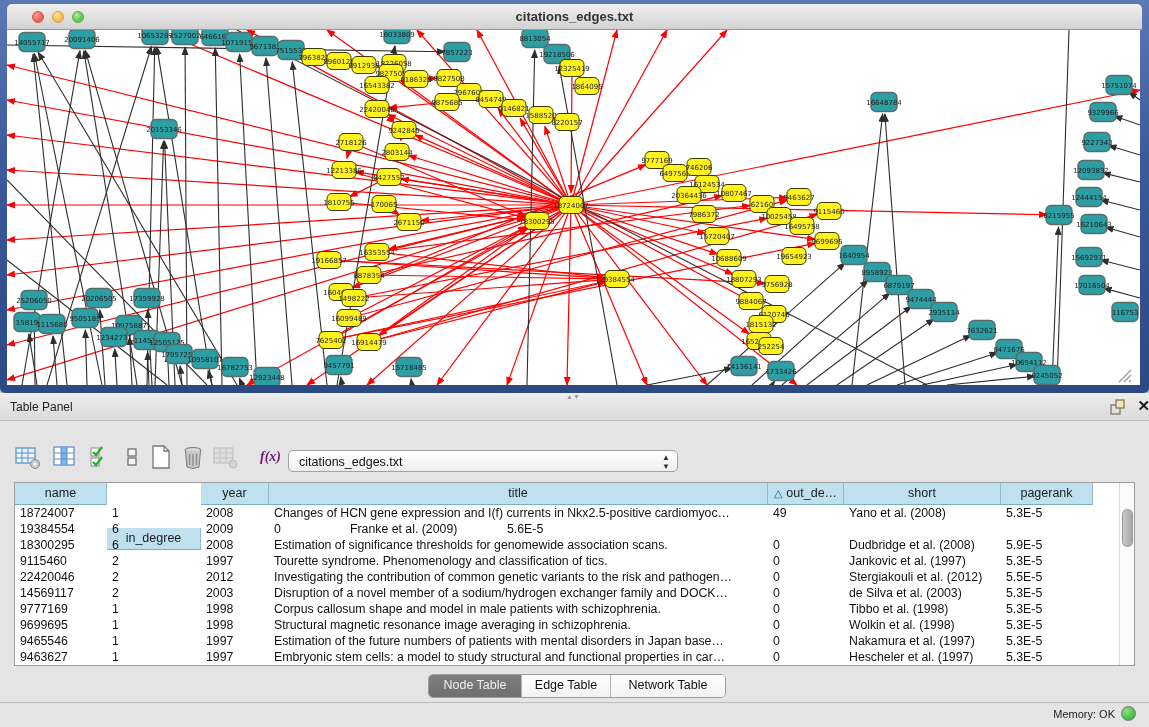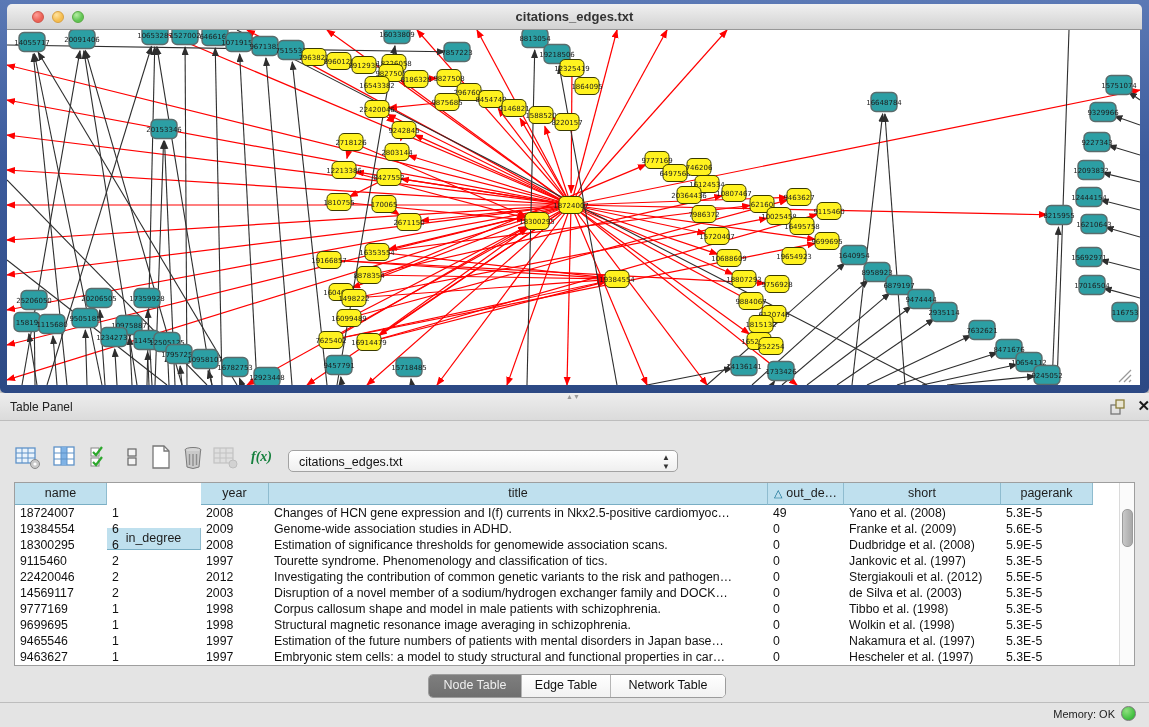--- a/index.html
+++ b/index.html
@@ -26,22 +26,22 @@
   .table-panel{position:absolute;left:0;top:393px;width:1149px;height:334px;background:#E4E4E4;}
   .panel-header{position:absolute;left:0;top:0;width:100%;height:27px;
     background:linear-gradient(#EDEDED,#DBDBDB);border-bottom:1px solid #BDBDBD;padding-left:11px;}
   .panel-title{position:absolute;left:10px;top:7px;font-size:12px;color:#222;}
   .float-icon{position:absolute;right:34px;top:6px;width:16px;height:16px;}
   .close-icon{position:absolute;right:10px;top:5px;font-size:15px;font-weight:bold;color:#1a1a1a;line-height:16px;}
   .splitter-dot{position:absolute;left:566px;top:1px;width:14px;height:5px;color:#9a9a9a;font-size:7px;line-height:5px;text-align:center;}
 
   .toolbar-btn{position:absolute;top:51px;width:28px;height:28px;}
   .toolbar-btn svg{position:absolute;left:0;top:0;}
-  .fx-label{font-style:italic;font-weight:bold;font-size:14px;color:#15803d;
-    font-family:"Liberation Serif",serif;position:absolute;top:5px;left:5px;}
+  .fx-label{font-style:italic;font-weight:bold;font-size:14px;color:#701a75;
+    font-family:"Liberation Serif",serif;position:absolute;top:5px;left:14px;}
   .combo{position:absolute;left:288px;top:57px;width:390px;height:22px;box-sizing:border-box;
     background:linear-gradient(#FFFFFF,#EFEFEF);border:1px solid #A2A2A2;border-radius:5px;}
   .combo-text{position:absolute;left:10px;top:4px;font-size:12.5px;color:#111;}
   .combo-arrows{position:absolute;right:7px;top:2px;font-size:8px;color:#333;line-height:9px;text-align:center;}
 
   .tbl{position:absolute;left:14px;top:89px;width:1121px;height:184px;background:#fff;
     border:1px solid #9E9E9E;box-sizing:border-box;}
   .thead{position:absolute;left:0;top:0;height:22px;width:1078px;display:flex;}
   .th{box-sizing:border-box;height:22px;background:#BFE0EE;border-right:1px solid #8FBCCF;
       border-bottom:1px solid #79AEC4;font-size:12.5px;color:#1c1c1c;text-align:center;
@@ -552,21 +552,20 @@
           <div class="td" style="width: 68px;">2008</div>
           <div class="td" style="width: 499px;">Changes of HCN gene expression and I(f) currents in Nkx2.5-positive cardiomyoc…</div>
           <div class="td" style="width: 76px;">49</div>
           <div class="td" style="width: 157px;">Yano et al. (2008)</div>
           <div class="td" style="width: 92px;">5.3E-5</div>
         </div>
         <div class="tr">
           <div class="td" style="width: 92px;">19384554</div>
           <div class="td" style="width: 94px;">6</div>
           <div class="td" style="width: 68px;">2009</div>
-          <div class="td" style="width: 499px;">Genome-wide association studies in ADHD.</div>
           <div class="td" style="width: 76px;">0</div>
           <div class="td" style="width: 157px;">Franke et al. (2009)</div>
           <div class="td" style="width: 92px;">5.6E-5</div>
         </div>
         <div class="tr">
           <div class="td" style="width: 92px;">18300295</div>
           <div class="td" style="width: 94px;">6</div>
           <div class="td" style="width: 68px;">2008</div>
           <div class="td" style="width: 499px;">Estimation of significance thresholds for genomewide association scans.</div>
           <div class="td" style="width: 76px;">0</div>

